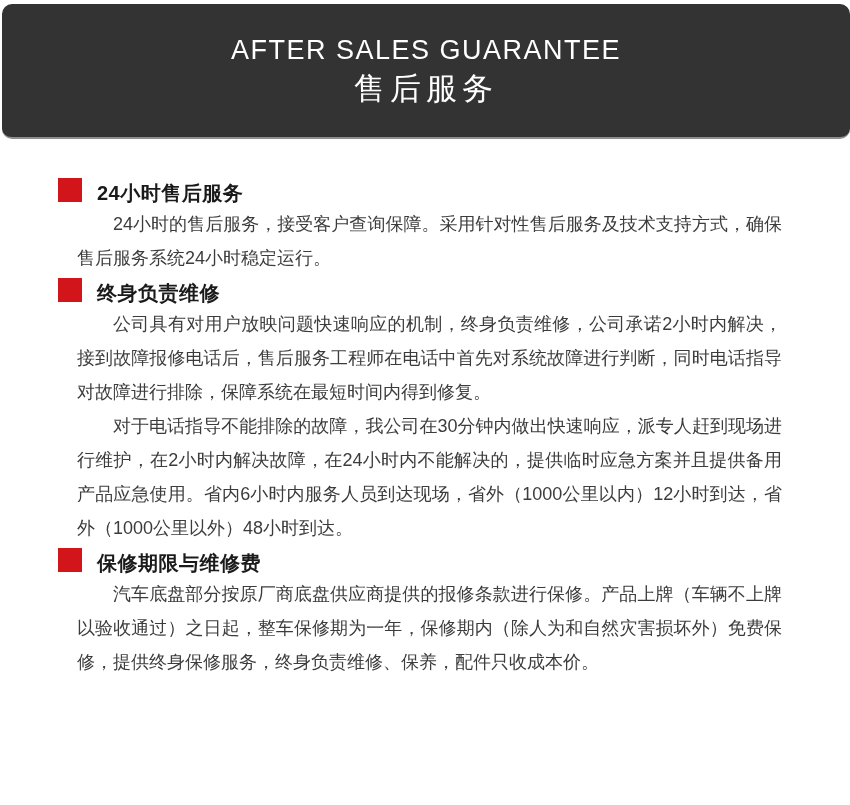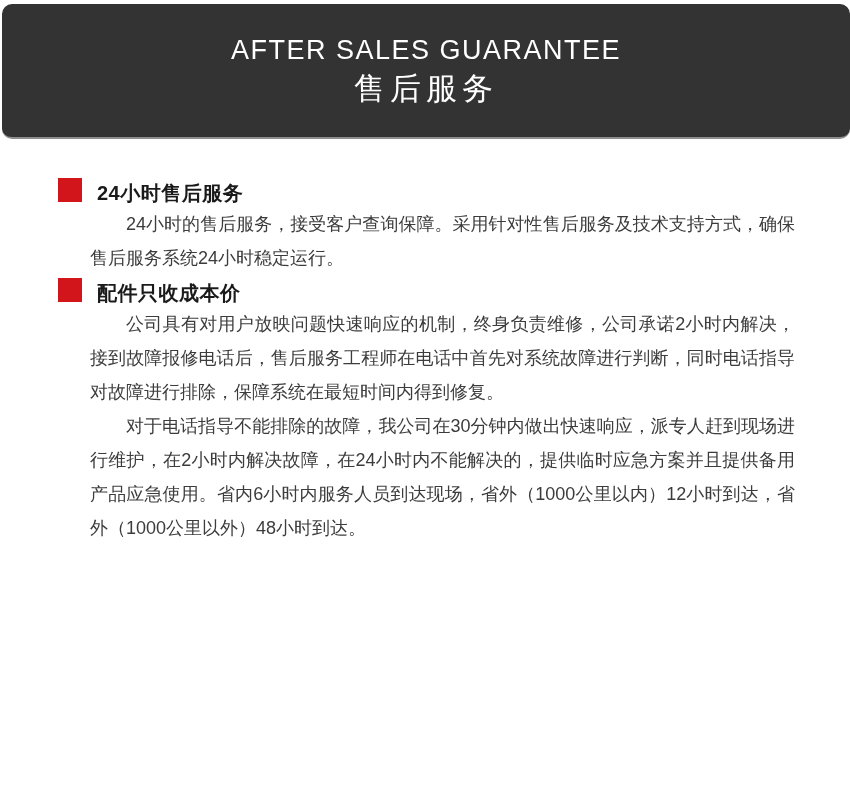--- a/index.html
+++ b/index.html
@@ -60,21 +60,21 @@
     margin: 8px 0 0 15px;
     font-size: 20px;
     font-weight: bold;
     color: var(--heading-color, #1a1a1a);
     letter-spacing: 0.5px;
     line-height: 25px;
     white-space: nowrap;
     text-align: right;
   }
   .sec-para {
-    margin: 5px 0 0 32px;
+    margin: 5px 0 0 19px;
     width: 705px;
     font-size: 18px;
     line-height: 34px;
     color: var(--body-color, #3c3c3c);
     text-indent: 2em;
     text-align: justify;
     word-break: break-all;
   }
   .sec-para + .sec-para {
     margin-top: 0;
@@ -95,20 +95,27 @@
       <span class="bullet"></span>
       <h2 class="sec-title">24小时售后服务</h2>
     </div>
     <p class="sec-para">24小时的售后服务，接受客户查询保障。采用针对性售后服务及技术支持方式，确保售后服务系统24小时稳定运行。</p>
   </section>
 
 
   <section class="sec">
     <div class="sec-head">
       <span class="bullet"></span>
-      <h2 class="sec-title">配件只收成本价</h2>
+      <h2 class="sec-title">终身负责维修</h2>
     </div>
     <p class="sec-para">公司具有对用户放映问题快速响应的机制，终身负责维修，公司承诺2小时内解决，接到故障报修电话后，售后服务工程师在电话中首先对系统故障进行判断，同时电话指导对故障进行排除，保障系统在最短时间内得到修复。</p>
     <p class="sec-para">对于电话指导不能排除的故障，我公司在30分钟内做出快速响应，派专人赶到现场进行维护，在2小时内解决故障，在24小时内不能解决的，提供临时应急方案并且提供备用产品应急使用。省内6小时内服务人员到达现场，省外（1000公里以内）12小时到达，省外（1000公里以外）48小时到达。</p>
   </section>
 
+  <section class="sec">
+    <div class="sec-head">
+      <span class="bullet"></span>
+      <h2 class="sec-title">保修期限与维修费</h2>
+    </div>
+    <p class="sec-para">汽车底盘部分按原厂商底盘供应商提供的报修条款进行保修。产品上牌（车辆不上牌以验收通过）之日起，整车保修期为一年，保修期内（除人为和自然灾害损坏外）免费保修，提供终身保修服务，终身负责维修、保养，配件只收成本价。</p>
+  </section>
 
 </div>
 
 </body></html>

